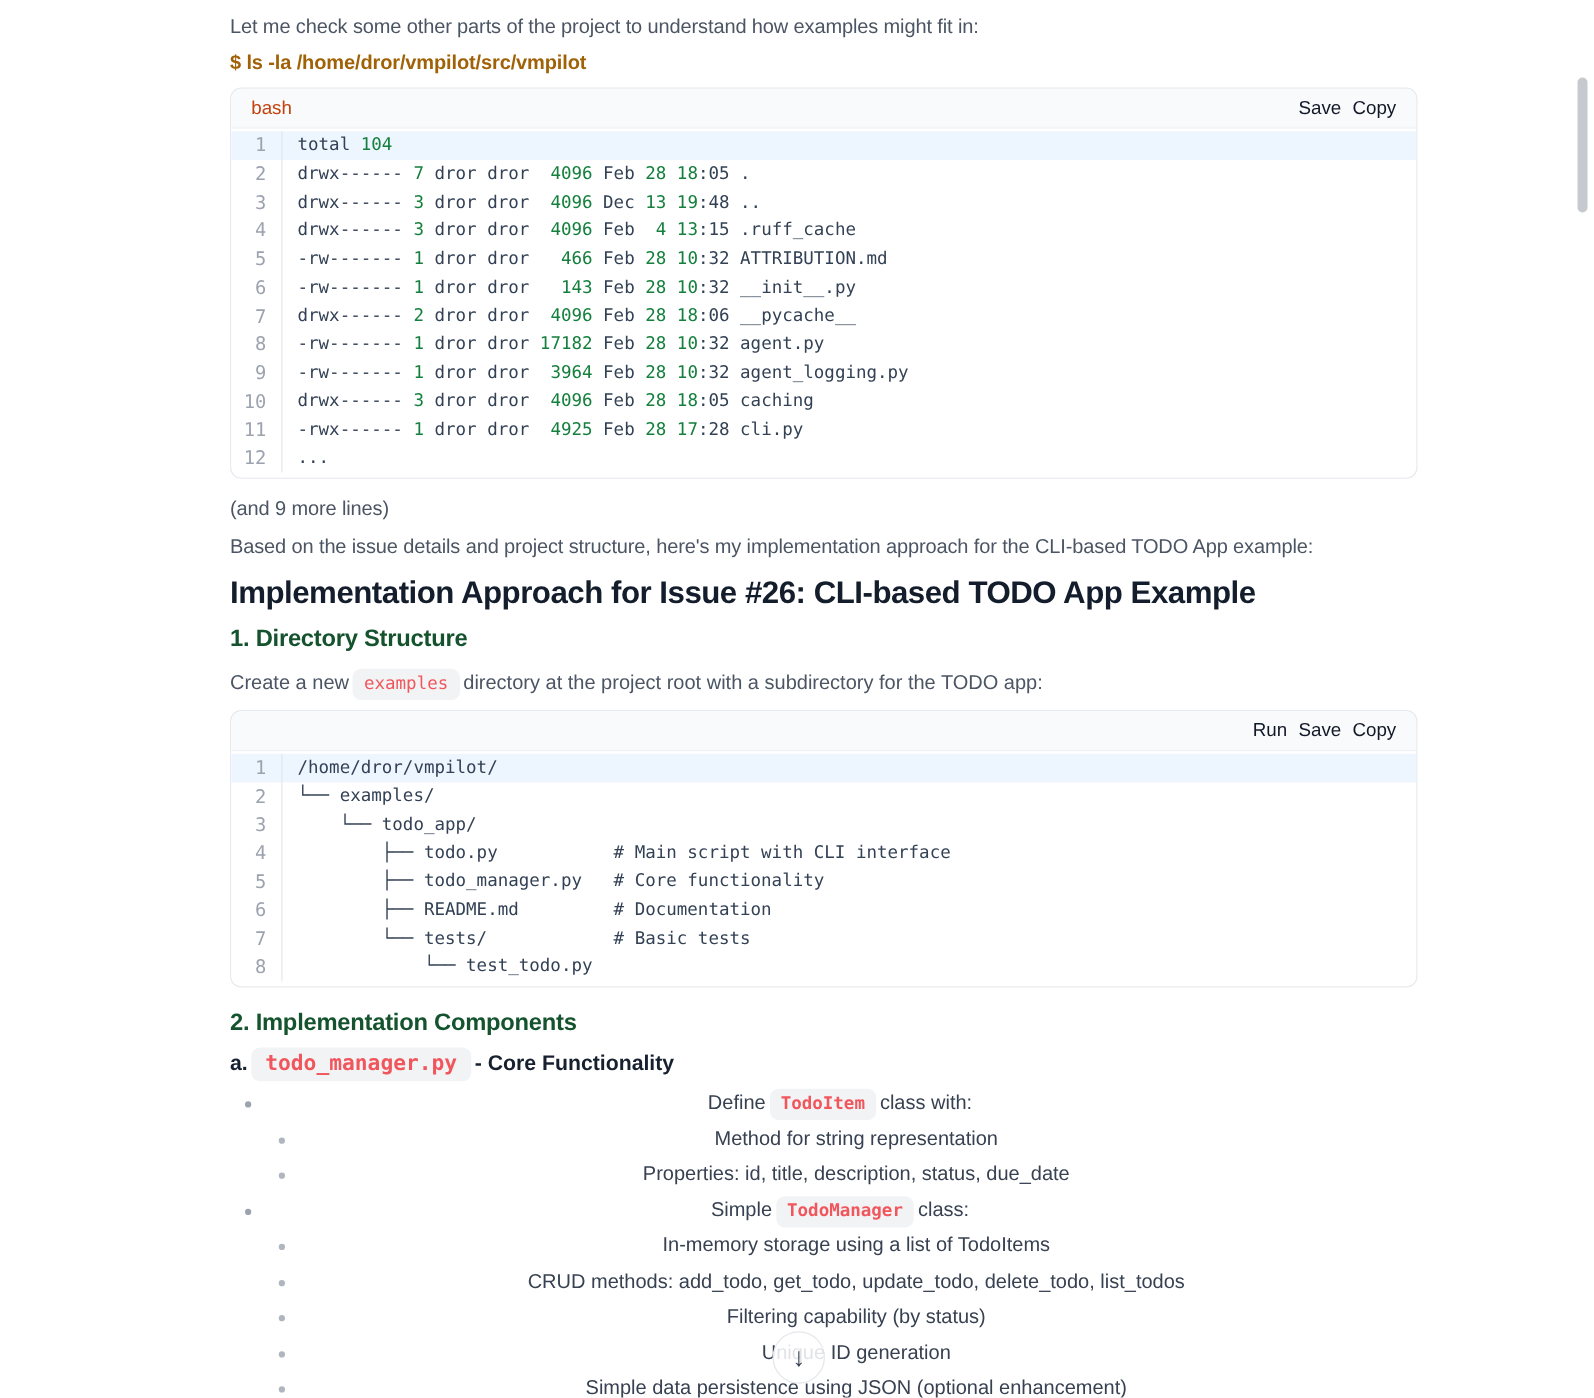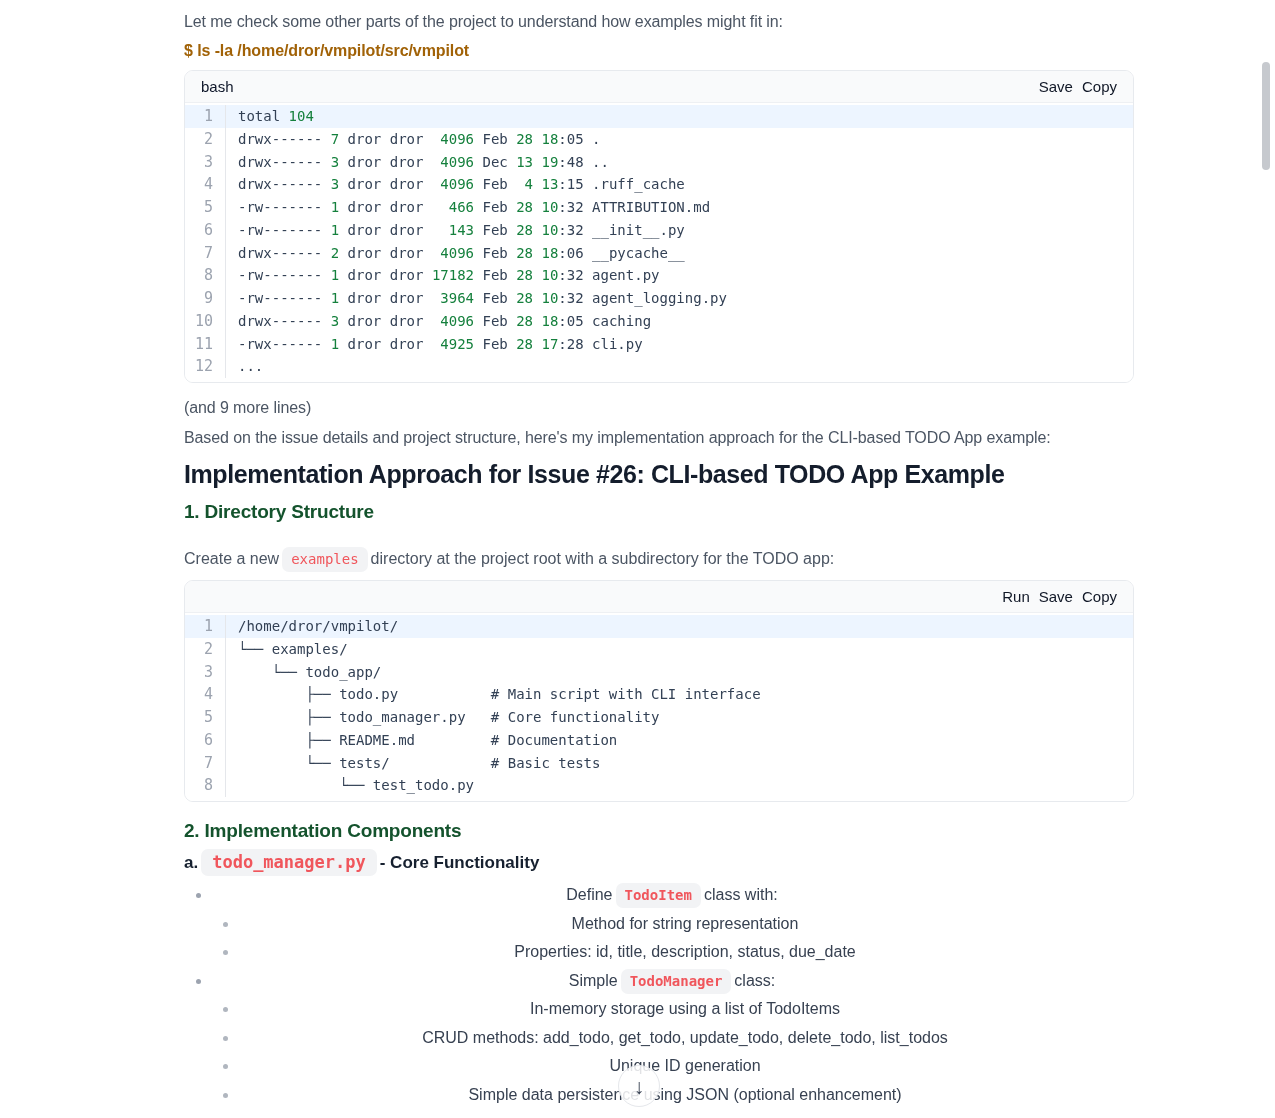--- a/index.html
+++ b/index.html
@@ -20,21 +20,21 @@
   h2.main-heading {
     margin-top:8px; font-size:25px; line-height:32px; font-weight:700;
     color:#141d2c; letter-spacing:-0.4px;
   }
   h3.sub-heading {
     font-size:19px; line-height:24px; font-weight:700; color:#14532d; letter-spacing:-0.2px;
   }
   .h3-dir { margin-top:10px; }
   .h3-comp { margin-top:17px; }
 
-  .p-chipline { margin-top:21px; font-size:16px; line-height:28px; color:#4b5563; }
+  .p-chipline { margin-top:9px; font-size:16px; line-height:28px; color:#4b5563; }
   .p-h4 { margin-top:6px; font-size:17px; line-height:28px; font-weight:700; color:#16202f; }
 
   code.chip {
     display:inline-block; vertical-align:baseline;
     font-family:"DejaVu Sans Mono", monospace;
     background:#f2f3f5; color:#f0565c; border-radius:7px;
     padding:3px 9px; font-size:14px; line-height:19px; margin:0 3px;
   }
   code.chip.lg { font-size:17px; padding:4px 11px; }
   code.chip.bold { font-weight:700; }
@@ -44,21 +44,21 @@
     width:950px; border:1px solid #e7eaee; border-radius:9px; overflow:hidden;
     background:#ffffff;
   }
   .cb-1 { margin-top:7px; }
   .cb-2 { margin-top:7px; }
   .code-header {
     height:32px; background:#f9fafb; border-bottom:1px solid #eef0f3;
     display:flex; align-items:center; justify-content:space-between;
     padding:0 16px;
   }
-  .code-lang { font-size:15px; color:#0f172a; }
+  .code-lang { font-size:15px; color:#c2410c; }
   .code-actions { display:flex; gap:9px; }
   .code-action {
     border:none; background:transparent; font-family:"Liberation Sans", sans-serif;
     font-size:15px; color:#111827; cursor:pointer; padding:0;
   }
   .code-body { padding:2px 0 4px 0; background:#ffffff; }
   .line { display:flex; height:22.75px; align-items:center; }
   .line.hl { background:#edf5ff; }
   .ln {
     flex:0 0 41px; width:41px; text-align:right; padding-right:12px;
@@ -231,20 +231,21 @@
   <p class="p-h4"><span>a.</span><code class="chip lg bold">todo_manager.py</code><span>- Core Functionality</span></p>
 
   <ul class="comp-list" id="components-list">
       <li><span>Define</span><code class="chip bold">TodoItem</code><span>class with:</span><ul class="nested">
           <li>Method for string representation</li>
           <li>Properties: id, title, description, status, due_date</li>
         </ul></li>
       <li><span>Simple</span><code class="chip bold">TodoManager</code><span>class:</span><ul class="nested">
           <li>In-memory storage using a list of TodoItems</li>
           <li>CRUD methods: add_todo, get_todo, update_todo, delete_todo, list_todos</li>
+          <li>Filtering capability (by status)</li>
           <li>Unique ID generation</li>
           <li>Simple data persistence using JSON (optional enhancement)</li>
         </ul></li>
     </ul>
 
 </div>
 
 <button class="scroll-down-btn">
     <span>↓</span>
   </button>

